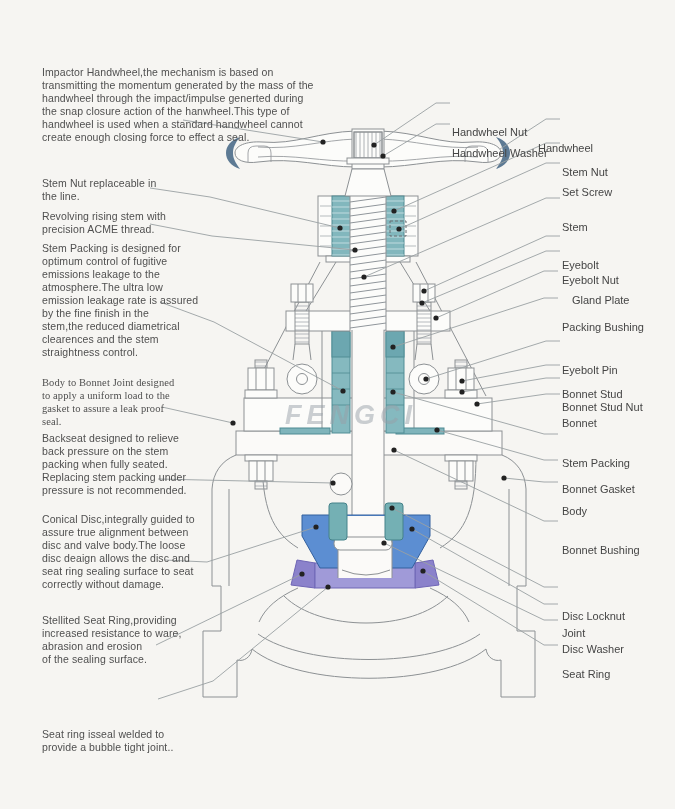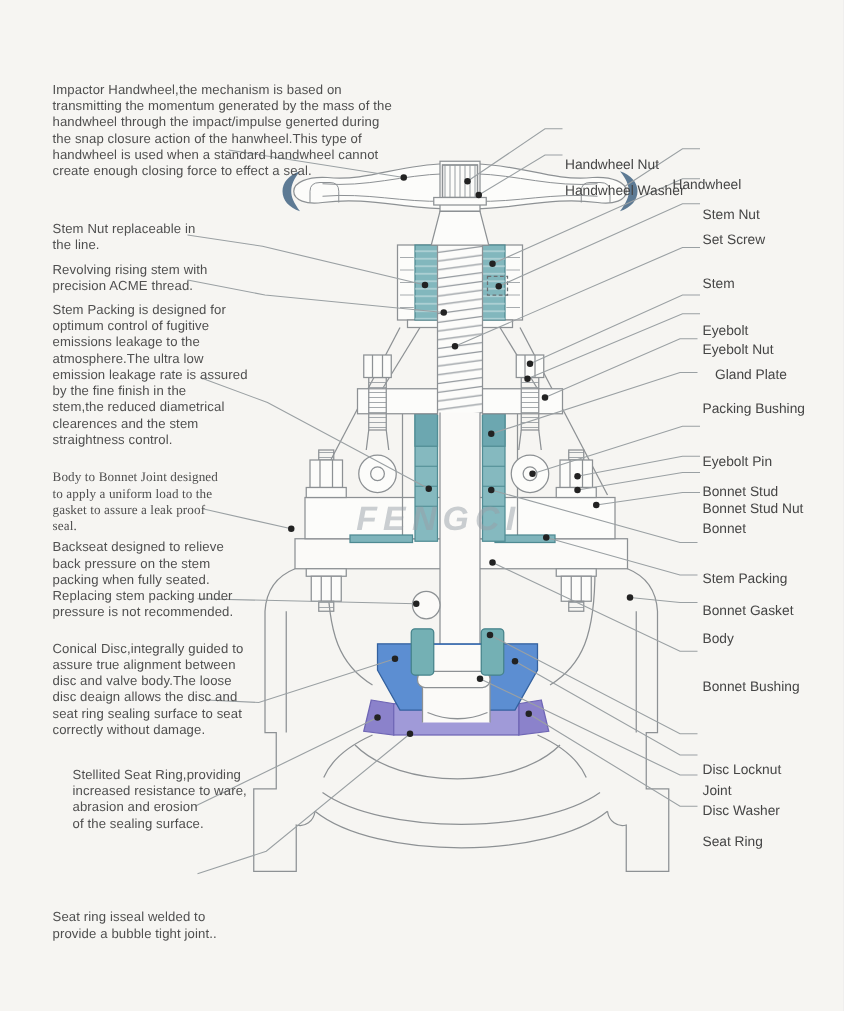--- a/index.html
+++ b/index.html
@@ -304,21 +304,21 @@
 back pressure on the stem
 packing when fully seated.
 Replacing stem packing under
 pressure is not recommended.</div>
   <div class="note" style="left:42px;top:513px;">Conical Disc,integrally guided to
 assure true alignment between
 disc and valve body.The loose
 disc deaign allows the disc and
 seat ring sealing surface to seat
 correctly without damage.</div>
-  <div class="note" style="left:42px;top:614px;margin-left:16px;">Stellited Seat Ring,providing
+  <div class="note" style="left:42px;top:614px;">Stellited Seat Ring,providing
 increased resistance to ware,
 abrasion and erosion
 of the sealing surface.</div>
   <div class="note" style="left:42px;top:688px;margin-top:40px;">Seat ring isseal welded to
 provide a bubble tight joint..</div>
 
   <div class="rlabel" style="left:452px;top:96px;">Handwheel Nut</div>
   <div class="rlabel" style="left:452px;top:117px;">Handwheel Washer</div>
   <div class="rlabel" style="left:538px;top:112px;">Handwheel</div>
   <div class="rlabel" style="left:562px;top:136px;">Stem Nut</div>

